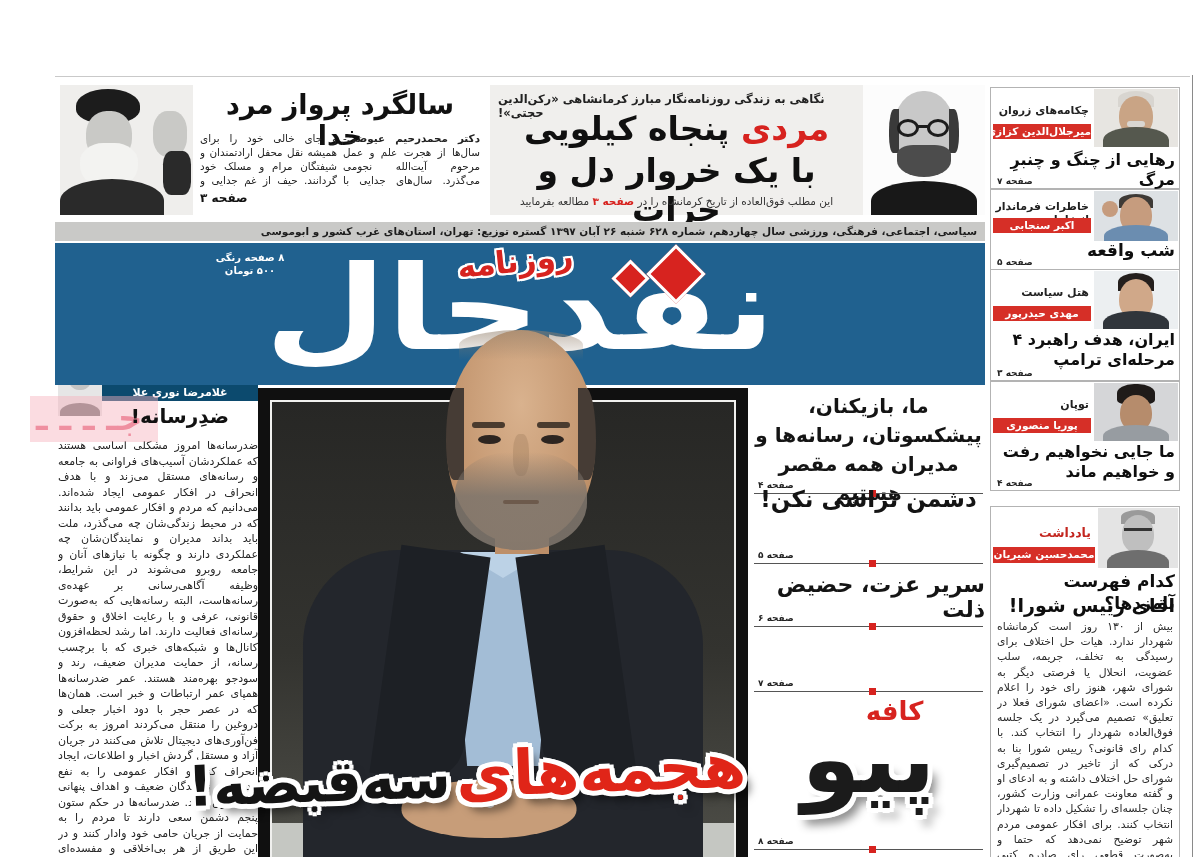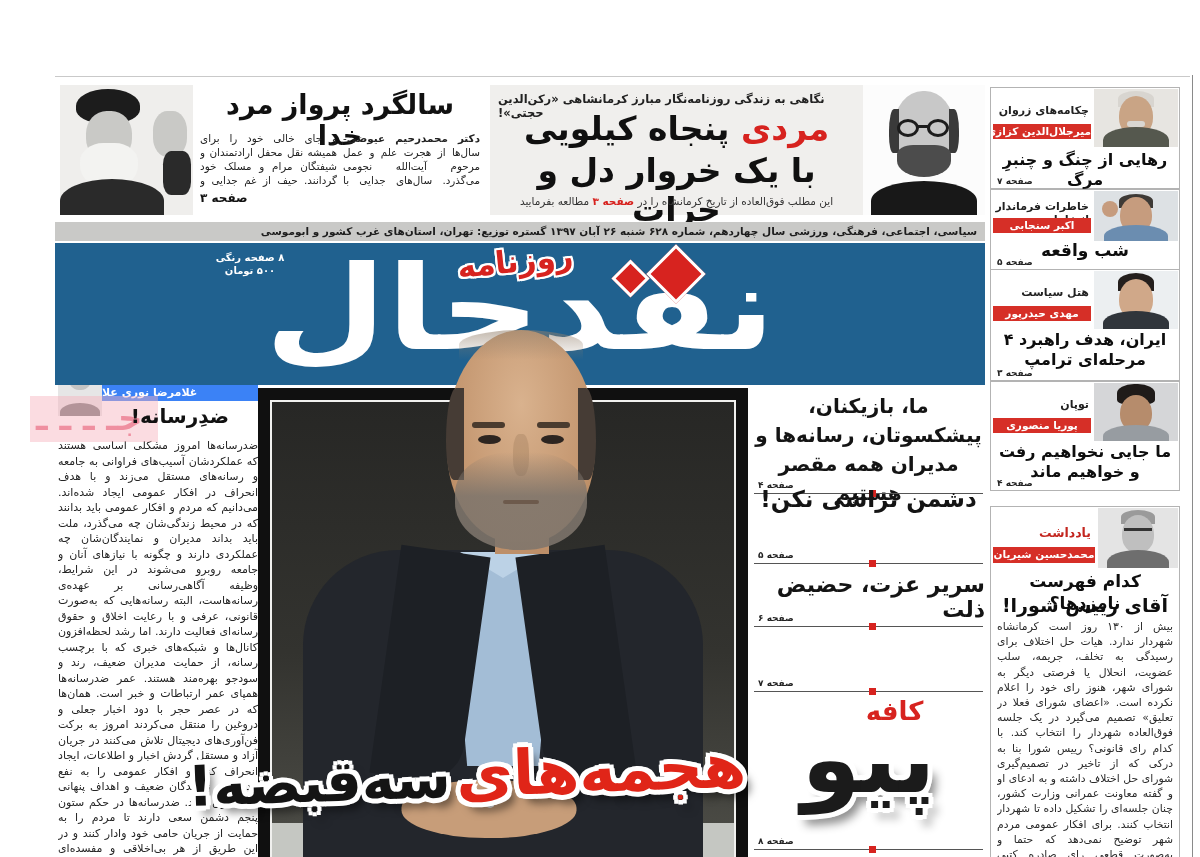--- a/index.html
+++ b/index.html
@@ -40,28 +40,28 @@
   .dia-big { left:600px; top:10px; width:42px; height:42px; }
   .dia-small { left:562px; top:22px; width:27px; height:27px; }
   .mh-note { position:absolute; left:150px; top:8px; width:90px; color:#fff; font-size:10px; font-weight:bold; text-align:center; line-height:13px; }
 
   
   .sidebar { position:absolute; left:990px; top:87px; width:192px; height:770px; }
   .sb-item { position:absolute; left:0; width:190px; border:1px solid #b3b3b3; background:#fff; }
   .sb-photo { position:absolute; right:1px; top:1px; width:84px; height:58px; overflow:hidden; }
   .sb-label { position:absolute; right:90px; left:4px; top:16px; font-size:11px; font-weight:bold; color:#222; text-align:right; }
   .sb-bar { position:absolute; left:2px; right:88px; top:36px; height:15px; background:#d62f27; color:#fff; font-size:10.5px; font-weight:bold; line-height:15px; text-align:center; white-space:nowrap; overflow:hidden; }
-  .sb-head { position:absolute; left:4px; right:4px; text-align:center; font-weight:bold; font-size:16px; line-height:1.28; color:#0e0e0e; }
+  .sb-head { position:absolute; left:4px; right:4px; text-align:right; font-weight:bold; font-size:16px; line-height:1.28; color:#0e0e0e; }
   .sb-page { position:absolute; left:6px; bottom:2px; font-size:9px; font-weight:bold; color:#222; }
   .sb-note-label { position:absolute; right:88px; left:4px; top:18px; font-size:12.5px; font-weight:bold; color:#c3261f; text-align:right; }
   .sb-body { position:absolute; left:6px; right:6px; top:112px; bottom:4px; font-size:10.8px; line-height:15.2px; color:#2a2a2a; text-align:justify; overflow:hidden; }
 
   
   .opinion { position:absolute; left:58px; top:356px; width:200px; height:501px; }
-  .op-bar { position:absolute; left:44px; right:0; top:28px; height:17px; background:#3b82f6; color:#fff; font-size:11px; font-weight:bold; line-height:17px; text-align:left; }
+  .op-bar { position:absolute; left:44px; right:0; top:28px; height:17px; background:#0c4a6e; color:#fff; font-size:11px; font-weight:bold; line-height:17px; text-align:center; }
   .op-head { position:absolute; left:44px; right:0; top:48px; text-align:center; font-size:20px; font-weight:bold; color:#111; z-index:2; }
   .op-water { position:absolute; left:-28px; top:40px; width:128px; height:46px; background:rgba(247,178,188,0.45); z-index:1; color:#ef8fa0; font-size:34px; font-weight:bold; line-height:44px; text-align:left; padding-left:6px; overflow:hidden; }
   .op-body { position:absolute; left:0; right:0; top:82px; bottom:0; font-size:11px; line-height:15.5px; color:#242424; text-align:justify; overflow:hidden; }
 
   
   .photo-frame { position:absolute; left:258px; top:388px; width:490px; height:469px; background:#101010; z-index:5; }
   .photo-inner { position:absolute; left:12px; right:12px; top:12px; bottom:0; border:2px solid #f0f0ee; border-bottom:none; background:linear-gradient(#272725 0%, #33332f 55%, #4e4e48 100%); overflow:hidden; }
   .ph-table { position:absolute; left:0; right:0; bottom:0; height:34px; background:#c5c7c2; }
   .ph-torso { position:absolute; left:50%; transform:translateX(-50%); top:148px; width:400px; height:310px; background:#23262c; border-radius:95px 95px 0 0; }
   .ph-shirt { position:absolute; left:50%; transform:translateX(-50%); top:6px; width:128px; height:210px; background:#a3bdd6; clip-path:polygon(8% 0,92% 0,78% 100%,22% 100%); }

